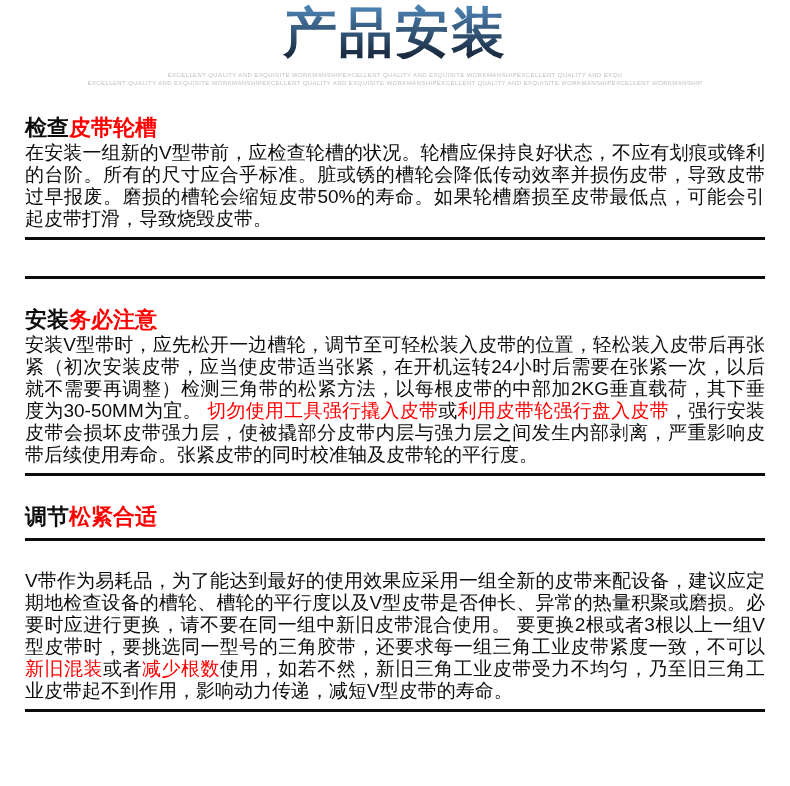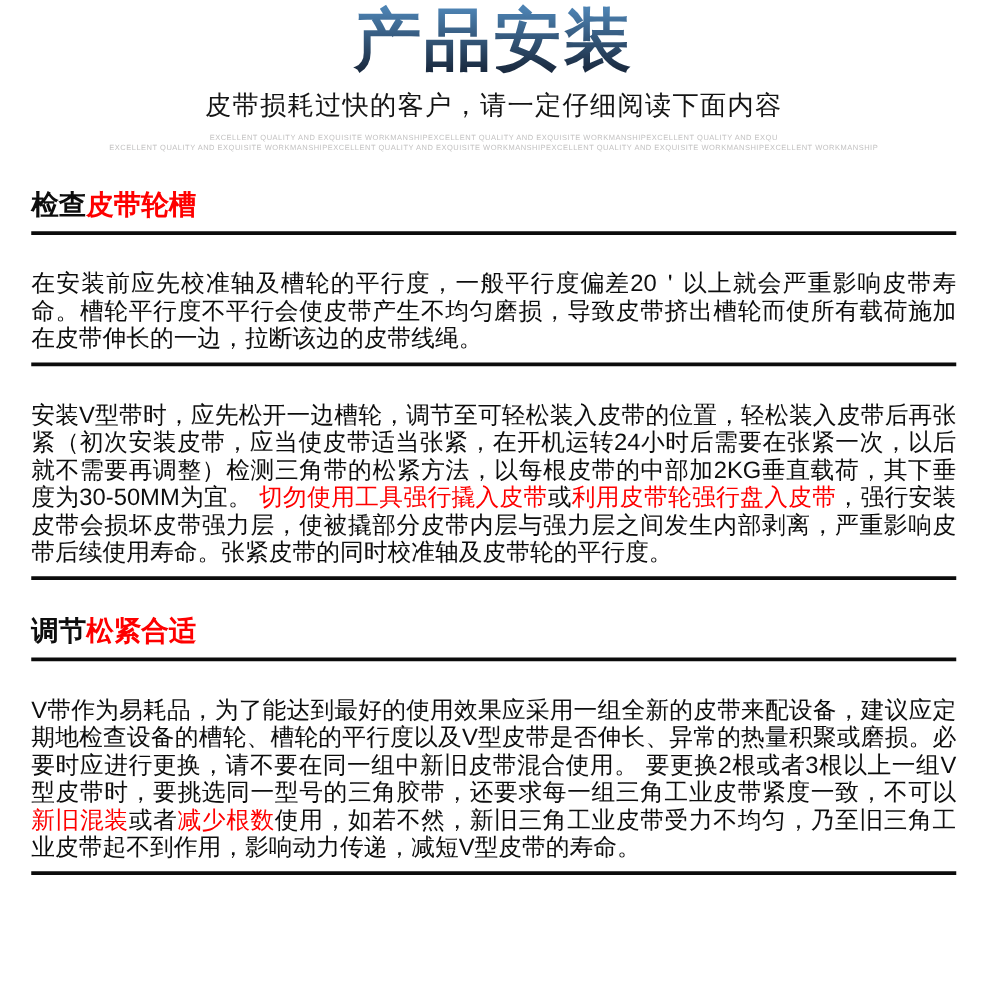--- a/index.html
+++ b/index.html
@@ -78,35 +78,35 @@
     color: #0d0d0d;
   }
   .seg-red { color: var(--accent-red, #fe0000); }
   .seg-u { text-underline-offset: 2px; }
 </style>
 </head>
 <body>
 
 <div class="page">
   <h1 class="title">产品安装</h1>
-  <div class="subtitle">皮带损耗过快的客户，请一定仔细阅读下面内容</div>
   <div class="watermark">
     <div>EXCELLENT QUALITY AND EXQUISITE WORKMANSHIPEXCELLENT QUALITY AND EXQUISITE WORKMANSHIPEXCELLENT QUALITY AND EXQU</div>
     <div>EXCELLENT QUALITY AND EXQUISITE WORKMANSHIPEXCELLENT QUALITY AND EXQUISITE WORKMANSHIPEXCELLENT QUALITY AND EXQUISITE WORKMANSHIPEXCELLENT WORKMANSHIP</div>
   </div>
   <main class="sections">
   <section class="section">
     <h2 class="heading"><span class="h-black">检查</span><span class="h-red">皮带轮槽</span></h2>
+    <p class="body"><span class="">在安装一组新的V型带前，应检查轮槽的状况。轮槽应保持良好状态，不应有划痕或锋利的台阶。所有的尺寸应合乎标准。脏或锈的槽轮会降低传动效率并损伤皮带，导致皮带过早报废。磨损的槽轮会缩短皮带50%的寿命。如果轮槽磨损至皮带最低点，可能会引起皮带打滑，导致烧毁皮带。</span></p>
   </section>
 
   <section class="section">
-    <p class="body"><span class="">在安装前应先校准轴及槽轮的平行度，一般平行度偏差20＇以上就会严重影响皮带寿命。槽轮平行度不平行会使皮带产生不均匀磨损，导致皮带挤出槽轮而使所有载荷施加在皮带伸长的一边，拉断该边的皮带线绳。</span></p>
   </section>
 
   <section class="section">
+    <h2 class="heading"><span class="h-black">安装</span><span class="h-red">务必注意</span></h2>
     <p class="body"><span class="">安装V型带时，应先松开一边槽轮，调节至可轻松装入皮带的位置，轻松装入皮带后再张紧（初次安装皮带，应当使皮带适当张紧，在开机运转24小时后需要在张紧一次，以后就不需要再调整）检测三角带的松紧方法，以每根皮带的中部加2KG垂直载荷，其下垂度为30-50MM为宜。 </span><span class="seg-red seg-u">切勿使用工具强行撬入皮带</span><span class="">或</span><span class="seg-red seg-u">利用皮带轮强行盘入皮带</span><span class="">，强行安装皮带会损坏皮带强力层，使被撬部分皮带内层与强力层之间发生内部剥离，严重影响皮带后续使用寿命。张紧皮带的同时校准轴及皮带轮的平行度。</span></p>
   </section>
 
   <section class="section">
     <h2 class="heading"><span class="h-black">调节</span><span class="h-red">松紧合适</span></h2>
   </section>
 
   <section class="section">
     <p class="body"><span class="">V带作为易耗品，为了能达到最好的使用效果应采用一组全新的皮带来配设备，建议应定期地检查设备的槽轮、槽轮的平行度以及V型皮带是否伸长、异常的热量积聚或磨损。必要时应进行更换，请不要在同一组中新旧皮带混合使用。 要更换2根或者3根以上一组V型皮带时，要挑选同一型号的三角胶带，还要求每一组三角工业皮带紧度一致，不可以</span><span class="seg-red seg-u">新旧混装</span><span class="">或者</span><span class="seg-red seg-u">减少根数</span><span class="">使用，如若不然，新旧三角工业皮带受力不均匀，乃至旧三角工业皮带起不到作用，影响动力传递，减短V型皮带的寿命。</span></p>
   </section>

